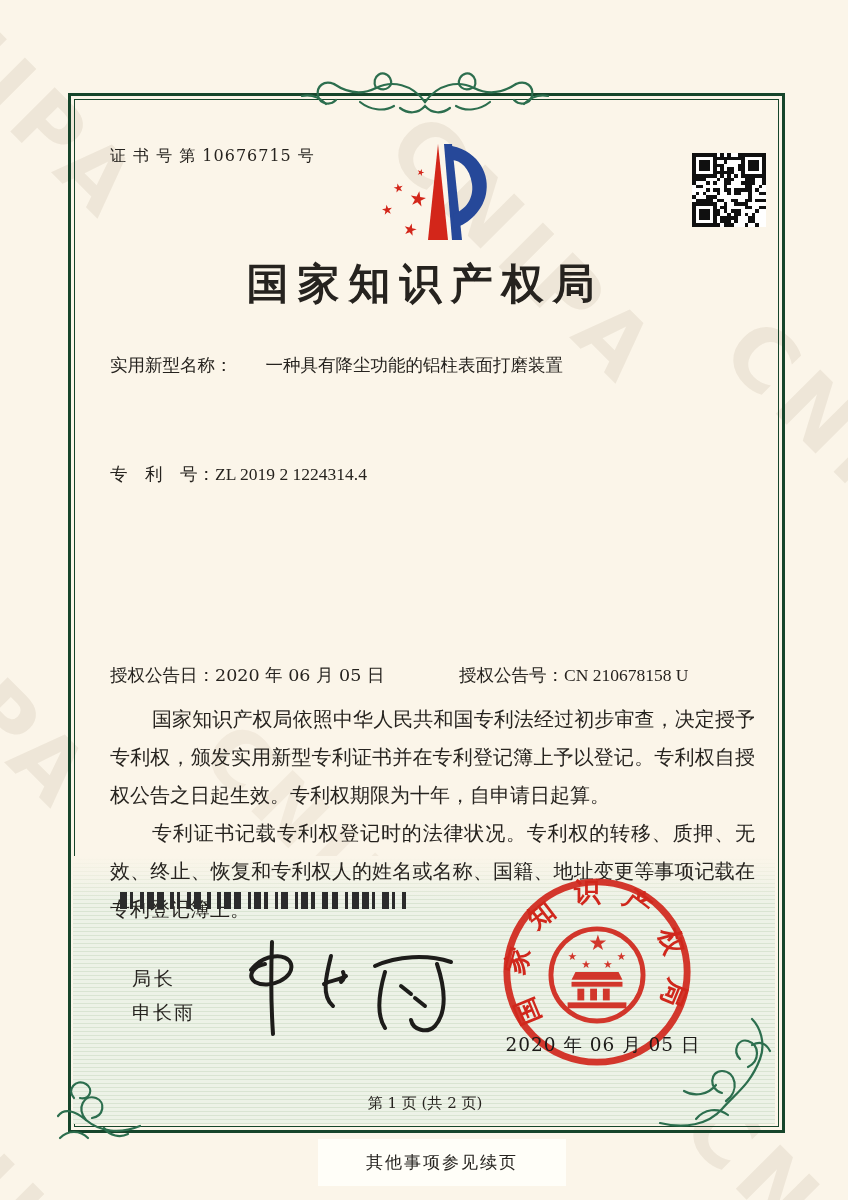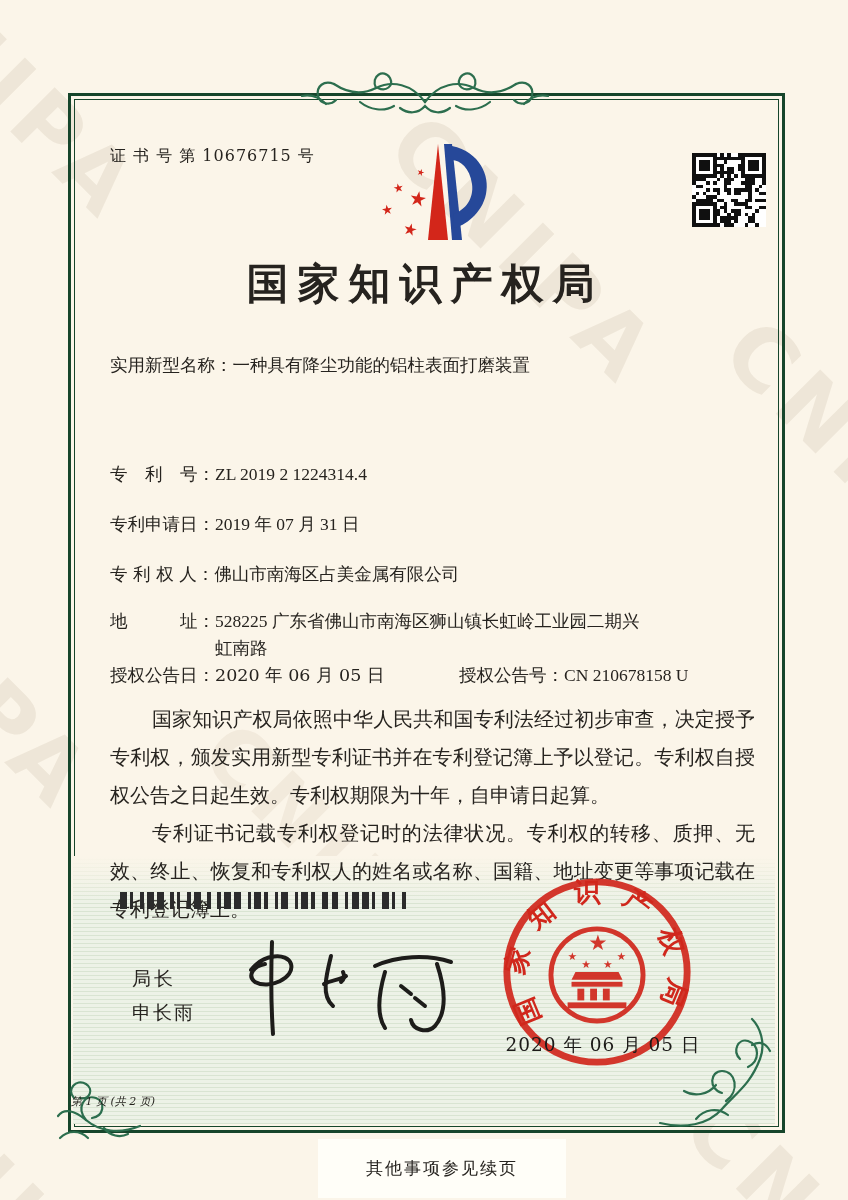--- a/index.html
+++ b/index.html
@@ -31,23 +31,23 @@
          text-align:justify;}
   .paras p{margin:0;text-indent:2.1em;}
   .barcode{position:absolute;left:120px;top:892px;width:292px;height:17px;display:flex;}
   .barcode span{height:100%;}
   .barcode span.b{background:#2b2b2b;}
   .officer{position:absolute;left:132px;font-size:19px;letter-spacing:3px;}
   .signature{position:absolute;left:225px;top:930px;}
   .seal{position:absolute;left:499px;top:874px;width:196px;height:196px;}
   .seal-date{position:absolute;left:505px;top:1032px;width:196px;text-align:center;
              font-size:18.5px;color:#1c1a18;letter-spacing:1px;}
-  .page-num{position:absolute;left:71px;top:1094px;width:708px;font-size:11px;font-style:italic;}
+  .page-num{position:absolute;left:71px;top:1094px;width:708px;text-align:center;font-size:15px;}
   .note{position:absolute;left:318px;top:1139px;width:248px;background:#fffef8;
-        text-align:center;font-size:17px;padding:18px 0;letter-spacing:2px;}
+        text-align:center;font-size:17px;padding:12px 0;letter-spacing:2px;}
   .flourish-top{position:absolute;left:300px;top:62px;}
   .flourish-bl{position:absolute;left:54px;top:1078px;}
   .flourish-br{position:absolute;left:656px;top:1015px;}
 </style>
 </head>
 <body>
 
 <div class="page">
 
   <div class="wm" style="left:-78px;top:-70px;">CNIPA</div>
@@ -348,39 +348,27 @@
         <rect x="9" y="20" width="1" height="1" fill="#101010"></rect>
         <rect x="10" y="20" width="1" height="1" fill="#101010"></rect>
         <rect x="11" y="20" width="1" height="1" fill="#101010"></rect>
         <rect x="15" y="20" width="1" height="1" fill="#101010"></rect>
         <rect x="18" y="20" width="1" height="1" fill="#101010"></rect>
       </svg>
     </div>
 
   <div class="title">国家知识产权局</div>
 
-  <div class="row" style="top:352px;">
+  <div class="row" style="top:352px;gap:33px;">
     <span class="lbl">实用新型名称：</span>
     <span class="val">一种具有降尘功能的铝柱表面打磨装置</span>
   </div>
   <div class="row" style="top:461px;">
     <span class="lbl">专　利　号：</span>
     <span class="val">ZL 2019 2 1224314.4</span>
-  </div>
-  <div class="row" style="top:511px;">
-    <span class="lbl">专利申请日：</span>
-    <span class="val">2019 年 07 月 31 日</span>
-  </div>
-  <div class="row" style="top:561px;">
-    <span class="lbl">专 利 权 人：</span>
-    <span class="val">佛山市南海区占美金属有限公司</span>
-  </div>
-  <div class="row" style="top:608px;">
-    <span class="lbl">地　　　址：</span>
-    <span class="val"><span>528225 广东省佛山市南海区狮山镇长虹岭工业园二期兴</span><br><span>虹南路</span></span>
   </div>
   <div class="row" style="top:662px;width:645px;">
     <span class="lbl">授权公告日：</span>
     <span class="w240">2020 年 06 月 05 日</span>
     <span class="lbl">授权公告号：</span>
     <span class="val">CN 210678158 U</span>
   </div>
 
   <div class="paras">
     <p>国家知识产权局依照中华人民共和国专利法经过初步审查，决定授予专利权，颁发实用新型专利证书并在专利登记簿上予以登记。专利权自授权公告之日起生效。专利权期限为十年，自申请日起算。</p>

